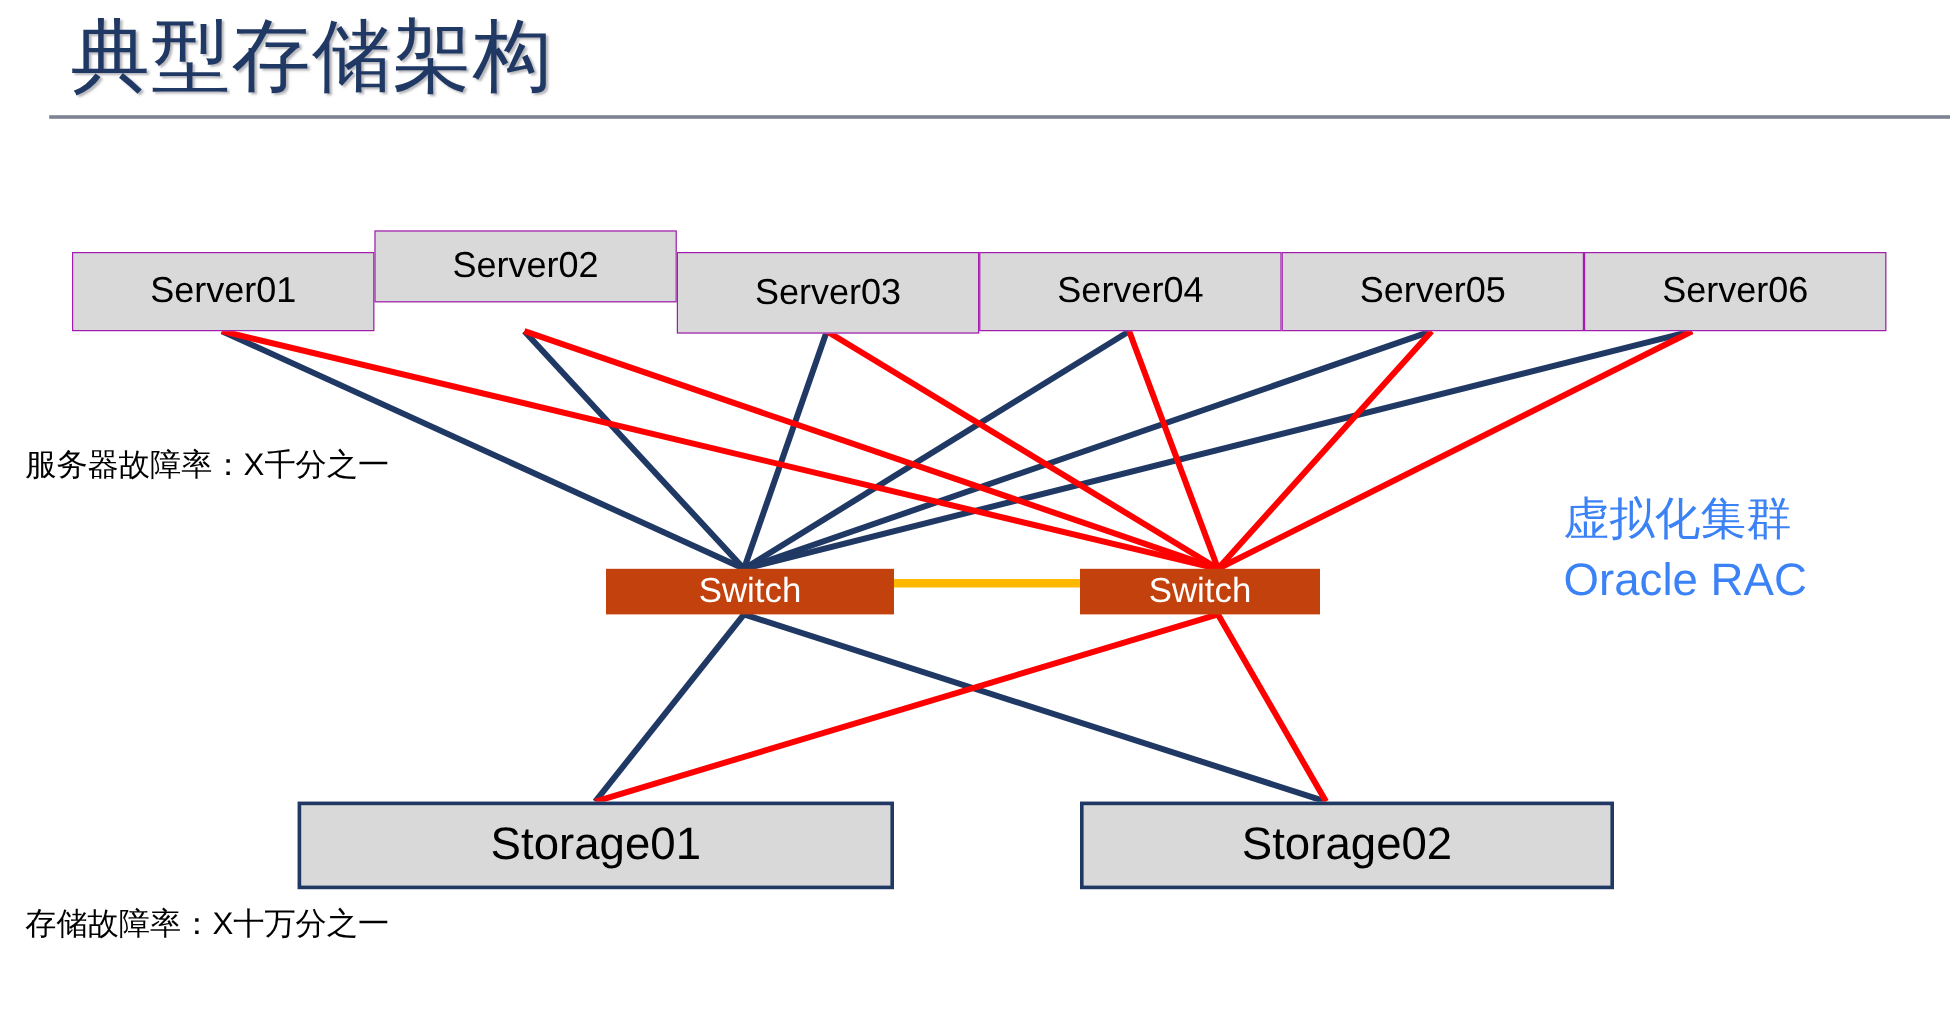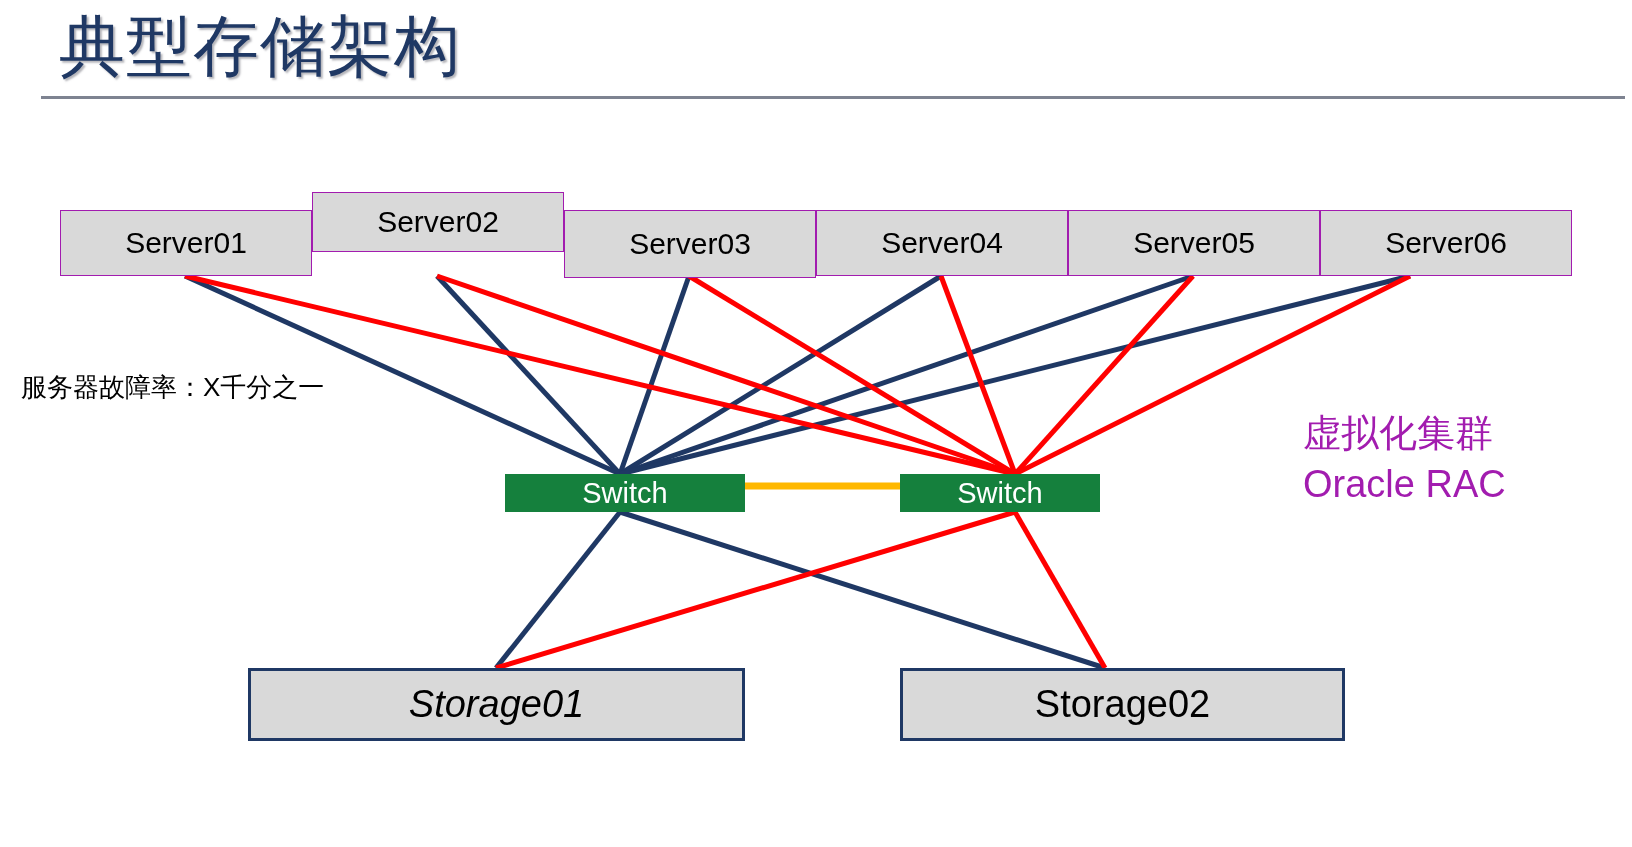--- a/index.html
+++ b/index.html
@@ -64,36 +64,36 @@
     height: 66px;
   }
   .storage-node {
     background: #D9D9D9;
     border: 3px solid #1F3864;
     color: #000000;
     font-size: 38px;
     height: 73px;
   }
   .switch-node {
-    background: #15803d;
+    background: #c2410c;
     color: #FFFFFF;
     font-size: 29px;
     height: 38px;
     border: 0;
   }
   
   .note {
     position: absolute;
     color: #000000;
     font-size: 26px;
     white-space: nowrap;
   }
   .side-block {
     position: absolute;
-    color: #a21caf;
+    color: #3b82f6;
     font-size: 38px;
     line-height: 51px;
     white-space: nowrap;
   }
   .side-block div { white-space: nowrap; }
 </style>
 </head>
 <body>
 
 <div id="slide">
@@ -152,29 +152,30 @@
     </div>
   <div id="switches-layer">
       <div class="node switch-node" style="left: 490px; top: 474px; width: 240px; height: 38px;">
         <span>Switch</span>
       </div>
       <div class="node switch-node" style="left: 885px; top: 474px; width: 200px; height: 38px;">
         <span>Switch</span>
       </div>
     </div>
   <div id="storages-layer">
-      <div class="node storage-node" style="left: 233px; top: 668px; width: 497px; height: 73px; font-style: italic;">
+      <div class="node storage-node" style="left: 233px; top: 668px; width: 497px; height: 73px;">
         <span>Storage01</span>
       </div>
       <div class="node storage-node" style="left: 885px; top: 668px; width: 445px; height: 73px; text-align: center;">
         <span>Storage02</span>
       </div>
     </div>
 
   <div class="note" style="left:6px; top:370px;">服务器故障率：X千分之一</div>
 
+  <div class="note" style="left:6px; top:752px;">存储故障率：X十万分之一</div>
 
   <div class="side-block" style="left:1288px; top:408px;">
     <div>虚拟化集群</div>
     <div>Oracle RAC</div>
   </div>
 
 </div>
 
 </body></html>

